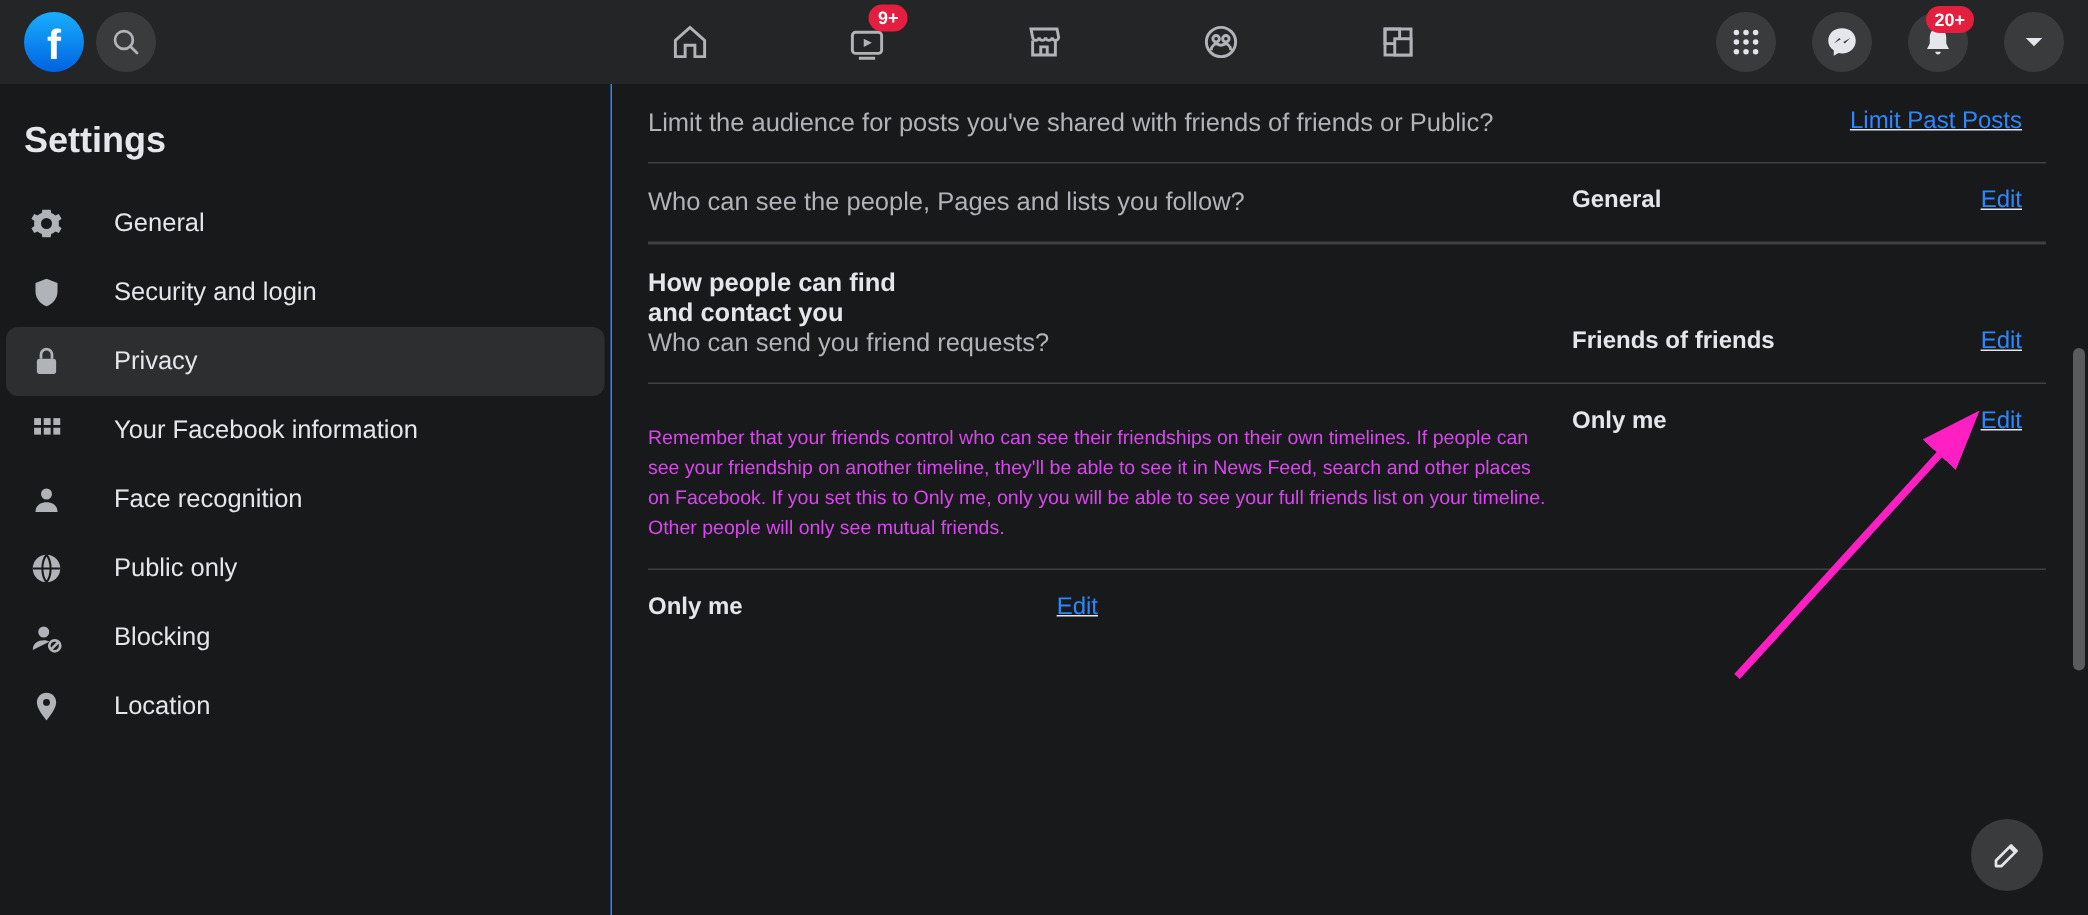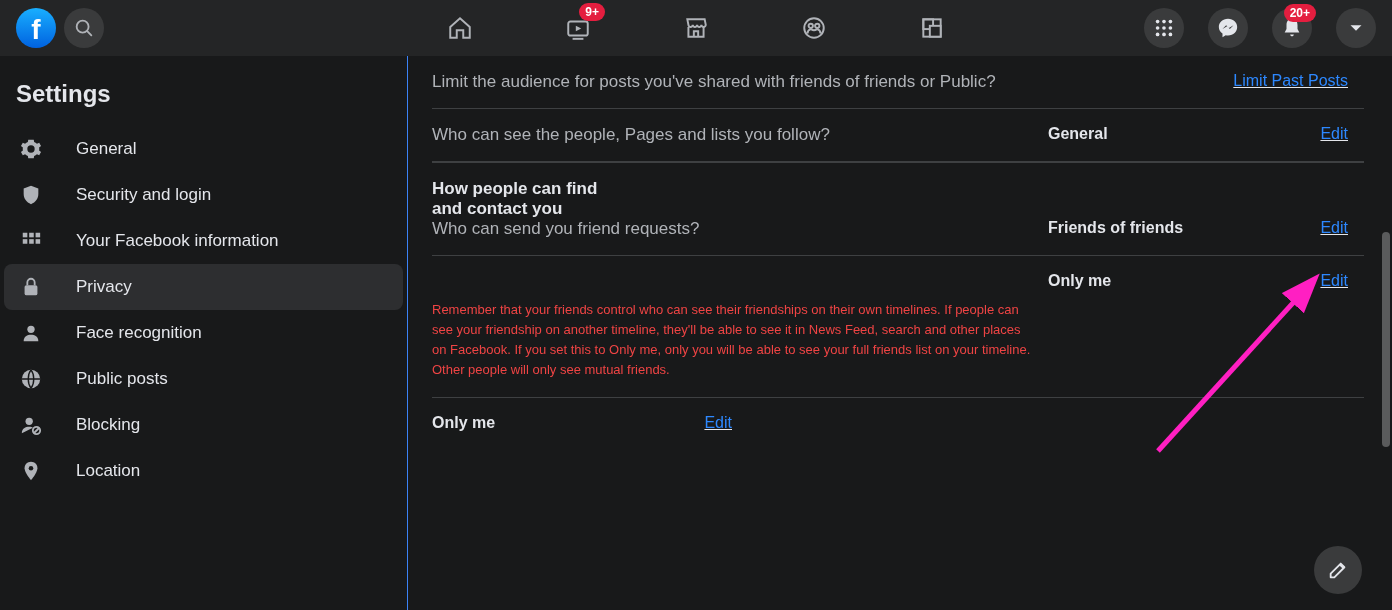--- a/index.html
+++ b/index.html
@@ -143,22 +143,22 @@
     padding-right: 12px;
   }
   .setting-body { flex: 1; display: flex; }
   .setting-text { flex: 1; padding-right: 16px; }
   .setting-title {
     font-size: 17px;
     color: #b0b3b8;
   }
   .setting-desc {
     font-size: 13px;
-    color: #ef4444;
-    margin-top: 28px;
+    color: #d946ef;
+    margin-top: 10px;
     line-height: 1.55;
   }
   .setting-value {
     width: 170px;
     font-size: 16px;
     font-weight: 700;
     color: #e4e6eb;
   }
   .setting-action {
     width: 130px;
@@ -290,59 +290,59 @@
       <span>General</span>
     </div>
     <div class="side-item">
       <span class="icon">
           <svg class="ico" viewBox="0 0 24 24" fill="currentColor">
             <path d="M12 2 L4 5 V11 C4 16 7 20 12 22 C17 20 20 16 20 11 V5 Z"></path>
           </svg>
         </span>
       <span>Security and login</span>
     </div>
+    <div class="side-item active">
+      <span class="icon">
+          <svg class="ico" viewBox="0 0 24 24" fill="currentColor">
+            <rect x="5" y="10" width="14" height="11" rx="2"></rect>
+            <path d="M8 10 V7 a4 4 0 0 1 8 0 V10" fill="none" stroke="currentColor" stroke-width="2"></path>
+          </svg>
+        </span>
+      <span>Privacy</span>
+    </div>
     <div class="side-item">
       <span class="icon">
           <svg class="ico" viewBox="0 0 24 24" fill="currentColor">
             <rect x="3" y="3" width="5" height="5"></rect>
             <rect x="10" y="3" width="5" height="5"></rect>
             <rect x="17" y="3" width="5" height="5"></rect>
             <rect x="3" y="10" width="5" height="5"></rect>
             <rect x="10" y="10" width="5" height="5"></rect>
             <rect x="17" y="10" width="5" height="5"></rect>
           </svg>
         </span>
       <span>Your Facebook information</span>
     </div>
-    <div class="side-item active">
-      <span class="icon">
-          <svg class="ico" viewBox="0 0 24 24" fill="currentColor">
-            <rect x="5" y="10" width="14" height="11" rx="2"></rect>
-            <path d="M8 10 V7 a4 4 0 0 1 8 0 V10" fill="none" stroke="currentColor" stroke-width="2"></path>
-          </svg>
-        </span>
-      <span>Privacy</span>
-    </div>
     <div class="side-item">
       <span class="icon">
           <svg class="ico" viewBox="0 0 24 24" fill="currentColor">
             <circle cx="12" cy="8" r="4"></circle>
             <path d="M4 21 C4 16 8 14 12 14 C16 14 20 16 20 21 Z"></path>
           </svg>
         </span>
       <span>Face recognition</span>
     </div>
     <div class="side-item">
       <span class="icon">
           <svg class="ico" viewBox="0 0 24 24" fill="currentColor">
             <circle cx="12" cy="12" r="10"></circle>
             <path d="M2 12 H22 M12 2 C8 7 8 17 12 22 C16 17 16 7 12 2" fill="none" stroke="#18191a" stroke-width="1.5"></path>
           </svg>
         </span>
-      <span>Public posts</span>
+      <span>Public only</span>
     </div>
     <div class="side-item">
       <span class="icon">
           <svg class="ico" viewBox="0 0 24 24" fill="currentColor">
             <circle cx="10" cy="8" r="4"></circle>
             <path d="M2 21 C2 16 6 14 10 14 C12 14 13 14.5 14 15"></path>
             <circle cx="18" cy="18" r="4" fill="none" stroke="currentColor" stroke-width="2"></circle>
             <line x1="15" y1="21" x2="21" y2="15" stroke="currentColor" stroke-width="2"></line>
           </svg>
         </span>

